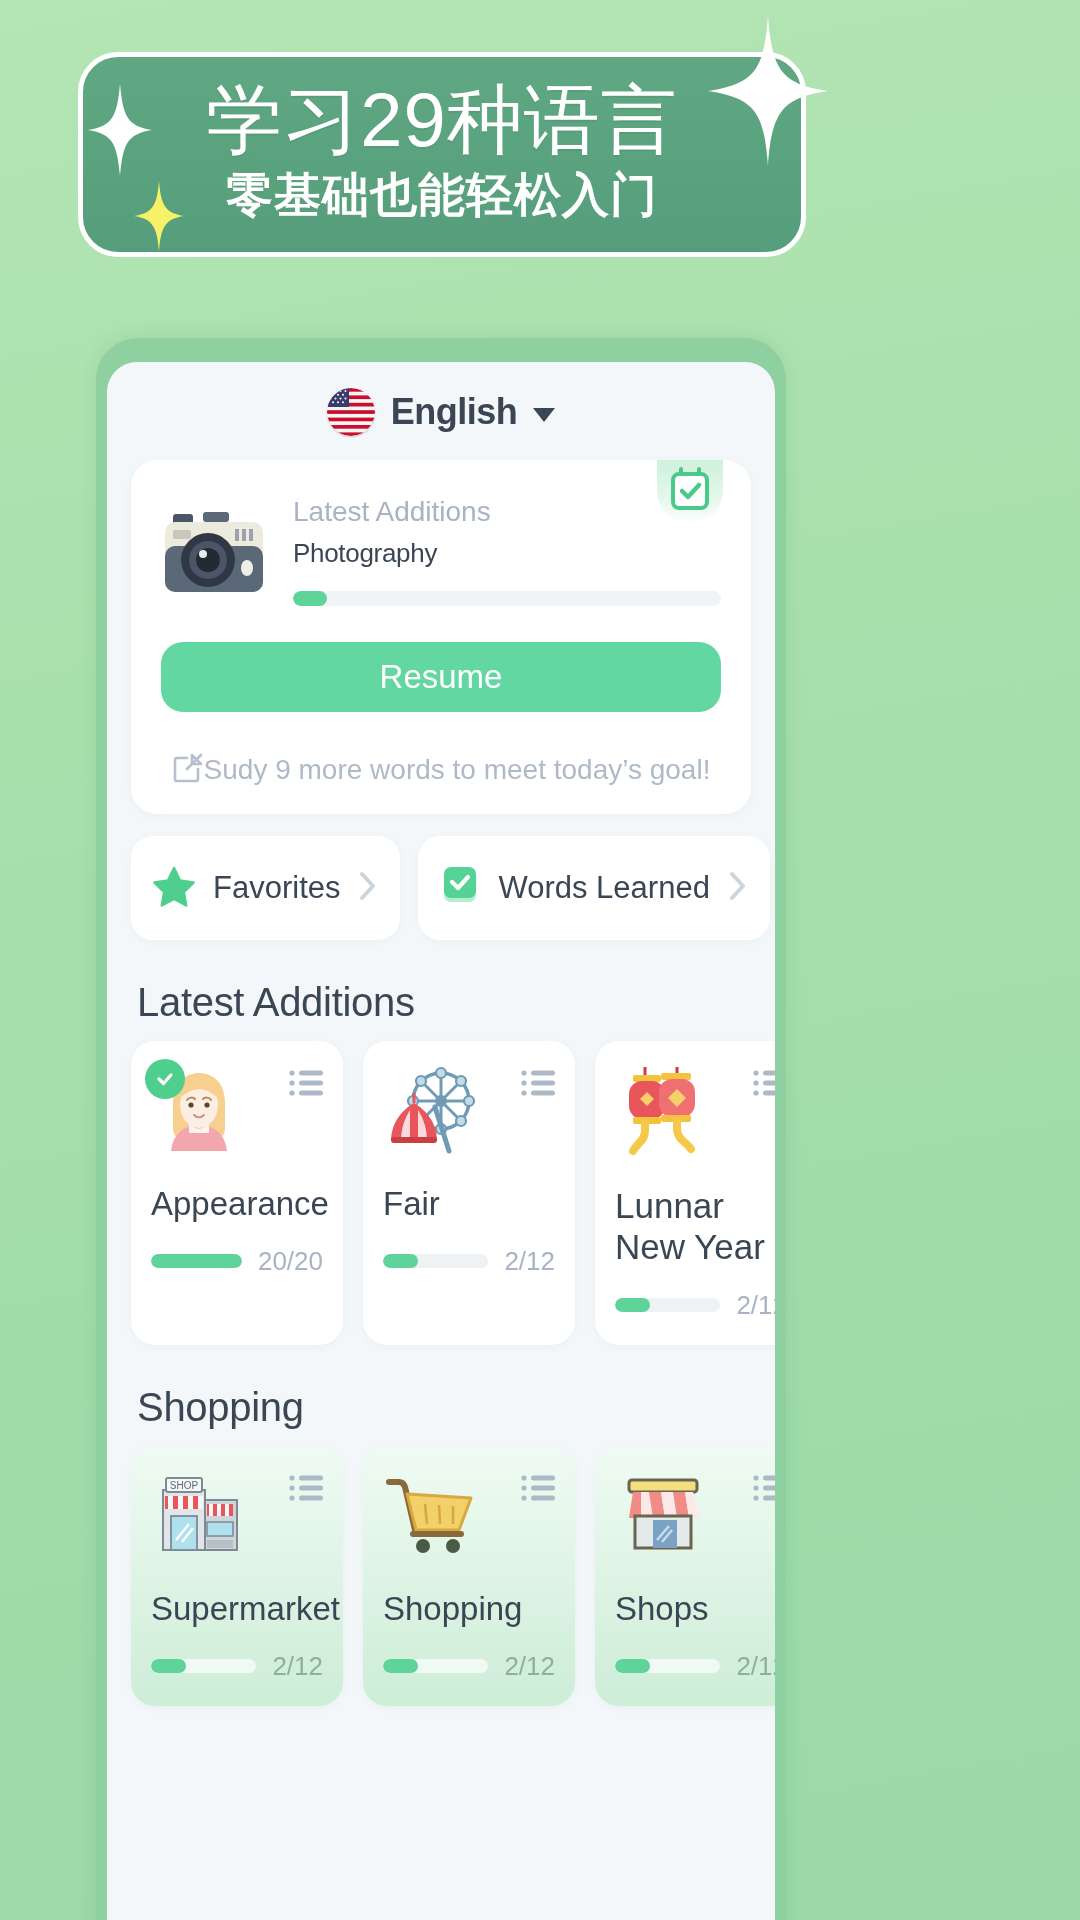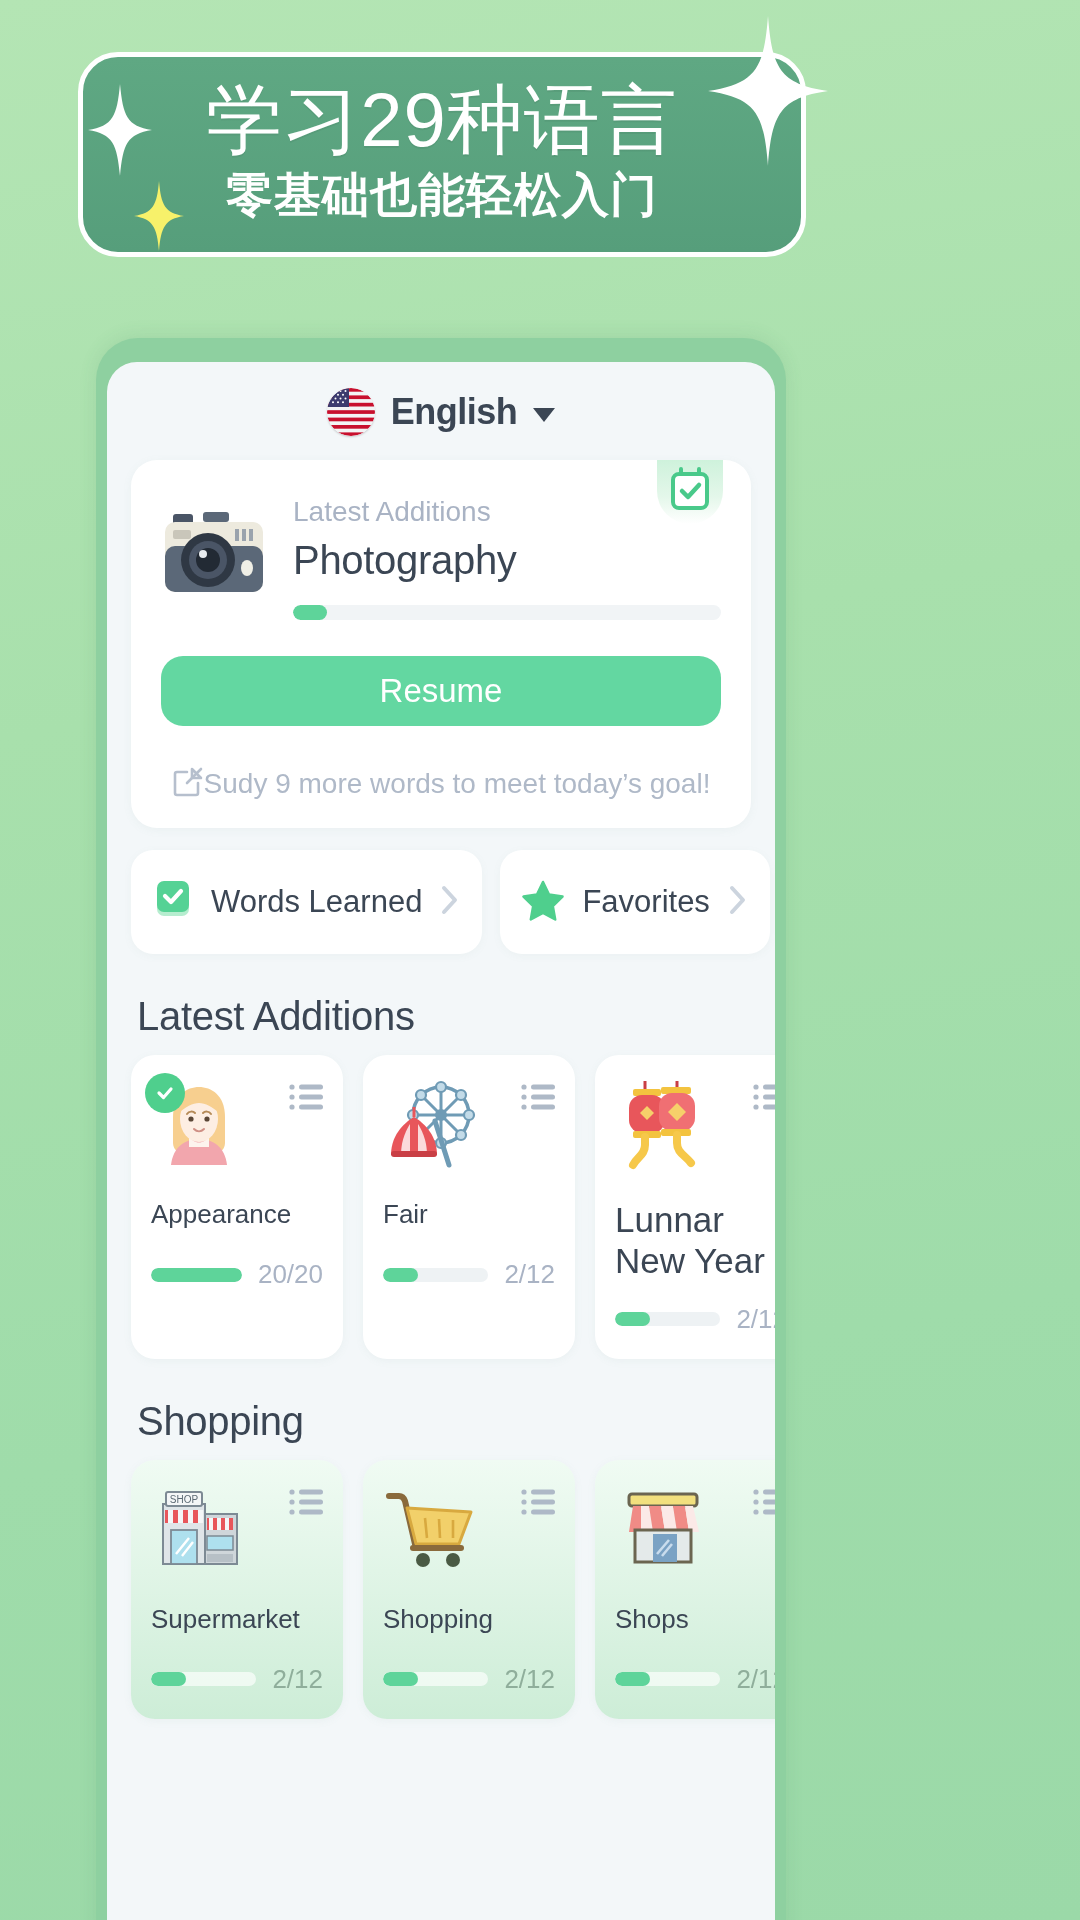--- a/index.html
+++ b/index.html
@@ -105,21 +105,21 @@
     width: 66px; height: 78px;
     background: linear-gradient(180deg, #c6f0d6 0%, #e4f7ea 65%, #ffffff 100%);
     border-radius: 0 0 34px 34px;
     display: flex; align-items: center; justify-content: center;
     padding-top: 10px;
   }
   .resume-top { display: flex; align-items: flex-start; gap: 26px; }
   .cam-icon { width: 106px; flex: none; margin-top: 12px; }
   .resume-meta { flex: 1; padding-top: 2px; }
   .latest-label { font-size: 28px; color: #a9b3c4; margin-bottom: 10px; }
-  .photo-title { font-size: 40px; color: #3b4654; margin-bottom: 22px; letter-spacing: -0.3px; }
+  .photo-title { font-size: 26px; color: #3b4654; margin-bottom: 22px; letter-spacing: -0.3px; }
   .bar-track { height: 15px; background: #f1f4f6; border-radius: 999px; overflow: hidden; }
   .bar-fill { height: 100%; background: #5ed49a; border-radius: 999px; }
   .resume-btn {
     display: block; width: 100%;
     margin-top: 36px;
     background: #63d7a1; color: #ffffff;
     border: none; border-radius: 22px;
     padding: 16px 0;
     font-size: 33px;
     font-family: inherit;
@@ -163,21 +163,21 @@
   .topic-emoji { position: relative; width: 96px; height: 96px; }
   .done-badge {
     position: absolute; left: -6px; top: -4px;
     width: 40px; height: 40px; border-radius: 50%;
     background: #4fcf8d;
     display: flex; align-items: center; justify-content: center;
     z-index: 2;
   }
   .list-icon { margin-top: 6px; cursor: pointer; }
   .topic-name {
-    font-size: 26px; color: #3b4654;
+    font-size: 33px; color: #3b4654;
     margin-top: 26px; line-height: 1.18; min-height: 38px;
   }
   .topic-name.two-line { font-size: 35px; }
   .topic-foot { display: flex; align-items: center; gap: 16px; margin-top: 22px; }
   .topic-track { flex: 1; height: 14px; background: #eef2f4; border-radius: 999px; overflow: hidden; }
   .topic-track.on-tint { background: rgba(255,255,255,0.65); }
   .topic-fill { height: 100%; background: #5ed49a; border-radius: 999px; }
   .topic-count { font-size: 26px; color: #a9b3c4; white-space: nowrap; }
   .topic-count.on-tint { color: #8fae9b; }
 </style>
@@ -304,41 +304,41 @@
             <path d="M29 3 L15 17" stroke="#b6bfcd" stroke-width="2.6" stroke-linecap="round"></path>
           </svg>
         </span>
         <span class="goal-text">Sudy 9 more words to meet today’s goal!</span>
       </div>
     </div>
 
     <div class="quick-row">
       <div class="quick-card">
         <span>
+          <svg width="42" height="42" viewBox="0 0 42 42">
+            <path d="M21 3 L27 15.5 L40.5 17.5 L30.8 27 L33.2 40.5 L21 34 L8.8 40.5 L11.2 27 L1.5 17.5 L15 15.5 Z" fill="#4fcf8d" stroke="#4fcf8d" stroke-width="2.5" stroke-linejoin="round"></path>
+          </svg>
+        </span>
+        <span class="quick-label">Favorites</span>
+        <span class="chev">
+          <svg width="20" height="32" viewBox="0 0 20 32">
+            <path d="M4 4 L15 16 L4 28" stroke="#ccd4de" stroke-width="4" fill="none" stroke-linecap="round" stroke-linejoin="round"></path>
+          </svg>
+        </span>
+      </div>
+
+      <div class="quick-card">
+        <span>
           <svg width="40" height="44" viewBox="0 0 40 44">
             <rect x="4" y="8" width="32" height="30" rx="7" fill="#b6edcf"></rect>
             <rect x="4" y="3" width="32" height="31" rx="7" fill="#55d295"></rect>
             <path d="M12 18 L18 24 L28 13" stroke="#ffffff" stroke-width="4.2" fill="none" stroke-linecap="round" stroke-linejoin="round"></path>
           </svg>
         </span>
         <span class="quick-label">Words Learned</span>
-        <span class="chev">
-          <svg width="20" height="32" viewBox="0 0 20 32">
-            <path d="M4 4 L15 16 L4 28" stroke="#ccd4de" stroke-width="4" fill="none" stroke-linecap="round" stroke-linejoin="round"></path>
-          </svg>
-        </span>
-      </div>
-
-      <div class="quick-card">
-        <span>
-          <svg width="42" height="42" viewBox="0 0 42 42">
-            <path d="M21 3 L27 15.5 L40.5 17.5 L30.8 27 L33.2 40.5 L21 34 L8.8 40.5 L11.2 27 L1.5 17.5 L15 15.5 Z" fill="#4fcf8d" stroke="#4fcf8d" stroke-width="2.5" stroke-linejoin="round"></path>
-          </svg>
-        </span>
-        <span class="quick-label">Favorites</span>
         <span class="chev">
           <svg width="20" height="32" viewBox="0 0 20 32">
             <path d="M4 4 L15 16 L4 28" stroke="#ccd4de" stroke-width="4" fill="none" stroke-linecap="round" stroke-linejoin="round"></path>
           </svg>
         </span>
       </div>
     </div>
 
     <div class="section-title">Latest Additions</div>
     <div class="card-row">

